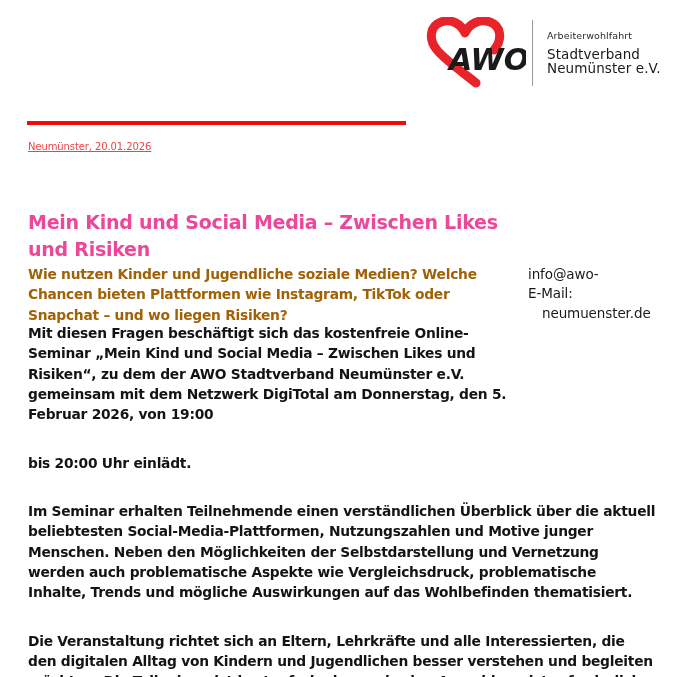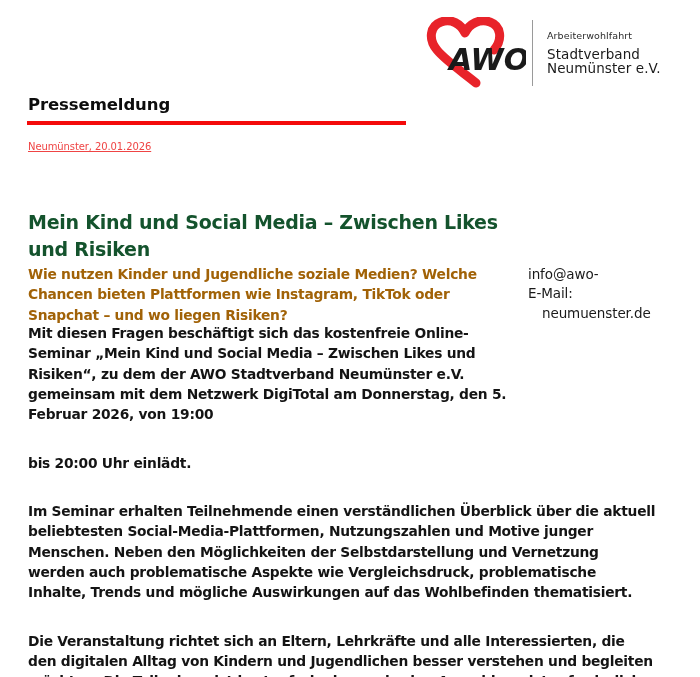--- a/index.html
+++ b/index.html
@@ -98,21 +98,21 @@
   
   .doc-title {
     position: absolute;
     top: 196px;
     left: 28px;
     width: 500px;
     font-size: 19px;
     font-weight: bold;
     line-height: 1.42;
     letter-spacing: -0.25px;
-    color: #14532d;
+    color: #ec4899;
   }
 
   
   .email-block {
     position: absolute;
     top: 265px;
     left: 528px;
     width: 160px;
     font-size: 13.5px;
     line-height: 1.44;
@@ -169,21 +169,20 @@
       </svg>
     </div>
     <div class="logo-divider"></div>
     <div class="logo-text">
       <div class="org-top">Arbeiterwohlfahrt</div>
       <div class="org-l1">Stadtverband</div>
       <div class="org-l2">Neumünster e.V.</div>
     </div>
   </div>
 
-  <div class="press-heading">Pressemeldung</div>
   <div class="red-rule"></div>
   <div class="dateline">Neumünster, 20.01.2026</div>
 
   <h1 class="doc-title"><span>Mein Kind und Social Media – Zwischen Likes</span><br><span>und Risiken</span></h1>
 
   <div class="email-block">
     <div>info@awo-</div>
     <div>E-Mail:</div>
     <div class="addr-line2">neumuenster.de</div>
   </div>

